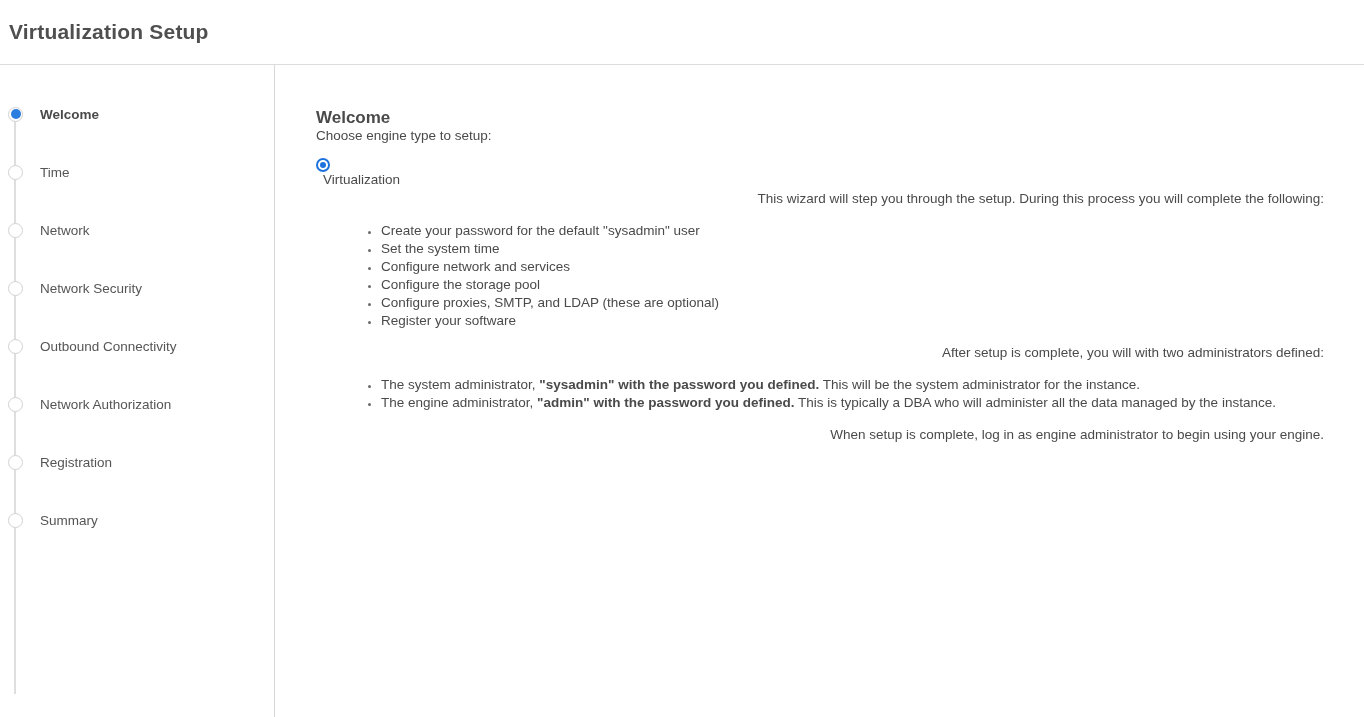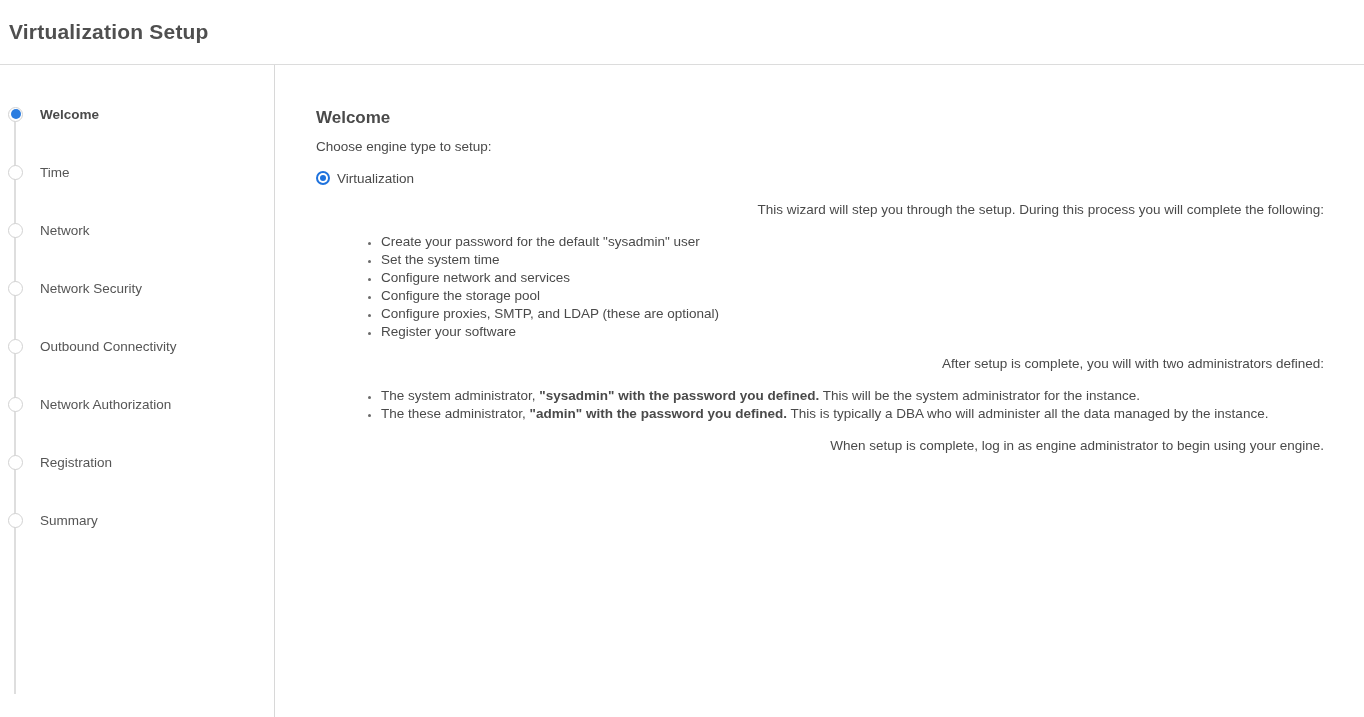--- a/index.html
+++ b/index.html
@@ -76,26 +76,26 @@
   .content {
     flex: 1 1 auto;
     padding: 43px 40px 0 41px;
   }
   .content-heading {
     font-size: 17px;
     font-weight: bold;
     color: #4a4a4a;
     line-height: 19px;
   }
-  .content p { line-height: 18px; margin-top: 11px; }
+  .content p { line-height: 18px; }
   .content p.para { margin-top: 14px; text-align: right; }
 
   
   .radio-group { margin-top: 13px; }
-  .radio-row { display: flex; align-items: center; height: 18px; cursor: pointer; }
+  .radio-row { display: flex; align-items: flex-start; height: 18px; cursor: pointer; flex-direction: column; }
   .radio {
     width: 14px; height: 14px;
     border-radius: 50%;
     border: 1px solid #8f8f8f;
     background: #ffffff;
     flex: 0 0 14px;
     position: relative;
   }
   .radio.selected { border: none; background: #1e72dd; }
   .radio.selected::after {
@@ -191,19 +191,19 @@
       <li>Configure network and services</li>
       <li>Configure the storage pool</li>
       <li>Configure proxies, SMTP, and LDAP (these are optional)</li>
       <li>Register your software</li>
     </ul>
 
     <p class="para">After setup is complete, you will with two administrators defined:</p>
 
     <ul>
       <li><span>The system administrator, </span><b>"sysadmin" with the password you defined.</b><span> This will be the system administrator for the instance.</span></li>
-      <li><span>The these administrator, </span><b>"admin" with the password you defined.</b><span> This is typically a DBA who will administer all the data managed by the instance.</span></li>
+      <li><span>The engine administrator, </span><b>"admin" with the password you defined.</b><span> This is typically a DBA who will administer all the data managed by the instance.</span></li>
     </ul>
 
     <p class="para">When setup is complete, log in as engine administrator to begin using your engine.</p>
   </main>
 
 </div>
 
 </body></html>

